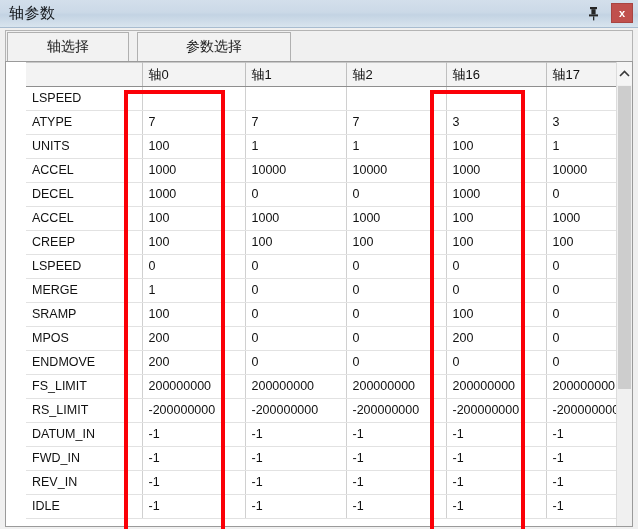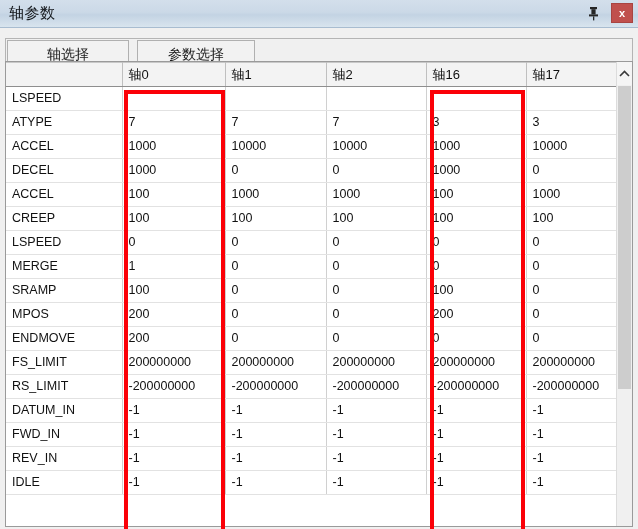--- a/index.html
+++ b/index.html
@@ -76,21 +76,21 @@
     width: 638px;
     height: 501px;
     background: #f0f0f0;
     box-sizing: border-box;
   }
 
   
   .tabstrip {
     position: absolute;
     left: 5px;
-    top: 10px;
+    top: 2px;
     width: 628px;
     height: 32px;
     border: 1px solid #b4b4b4;
     border-bottom: none;
     background: #f0f0f0;
     box-sizing: border-box;
   }
   .tab {
     position: absolute;
     top: 1px;
@@ -99,33 +99,34 @@
     border: 1px solid #b0b0b0;
     box-sizing: border-box;
     display: flex;
     align-items: center;
     justify-content: center;
     font-size: 14px;
     color: #1a1a1a;
     white-space: nowrap;
   }
   .tab-0 { left: 1px;  width: 122px; }
-  .tab-1 { left: 131px; width: 118px; }
+  .tab-1 { left: 131px; width: 154px; }
 
   
   .gridwrap {
     position: absolute;
     left: 5px;
     top: 33px;
     width: 628px;
     height: 466px;
     border: 1px solid #9a9a9a;
     background: #ffffff;
     box-sizing: border-box;
     overflow: hidden;
+    padding-left: 20px;
   }
   table.grid {
     border-collapse: collapse;
     table-layout: fixed;
     width: 612px;
     font-size: 12.5px;
     color: #111111;
   }
   table.grid th, table.grid td {
     border-right: 1px solid #d0d0d0;
@@ -253,20 +254,28 @@
             </tr>
           <tr>
               <td>ATYPE</td>
               <td>7</td>
               <td>7</td>
               <td>7</td>
               <td>3</td>
               <td>3</td>
             </tr>
           <tr>
+              <td>UNITS</td>
+              <td>100</td>
+              <td>1</td>
+              <td>1</td>
+              <td>100</td>
+              <td>1</td>
+            </tr>
+          <tr>
               <td>ACCEL</td>
               <td>1000</td>
               <td>10000</td>
               <td>10000</td>
               <td>1000</td>
               <td>10000</td>
             </tr>
           <tr>
               <td>DECEL</td>
               <td>1000</td>

